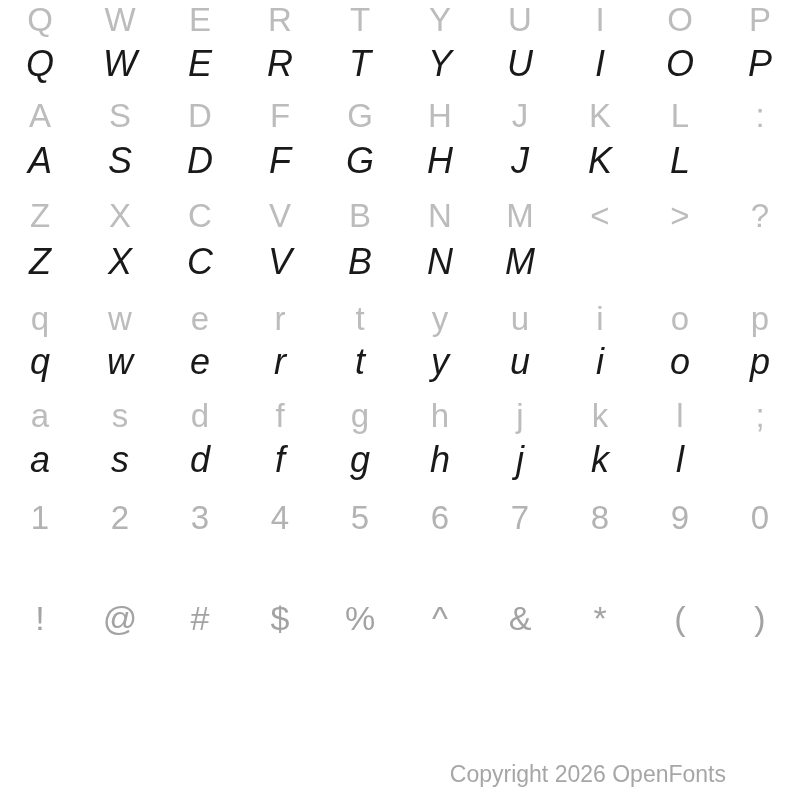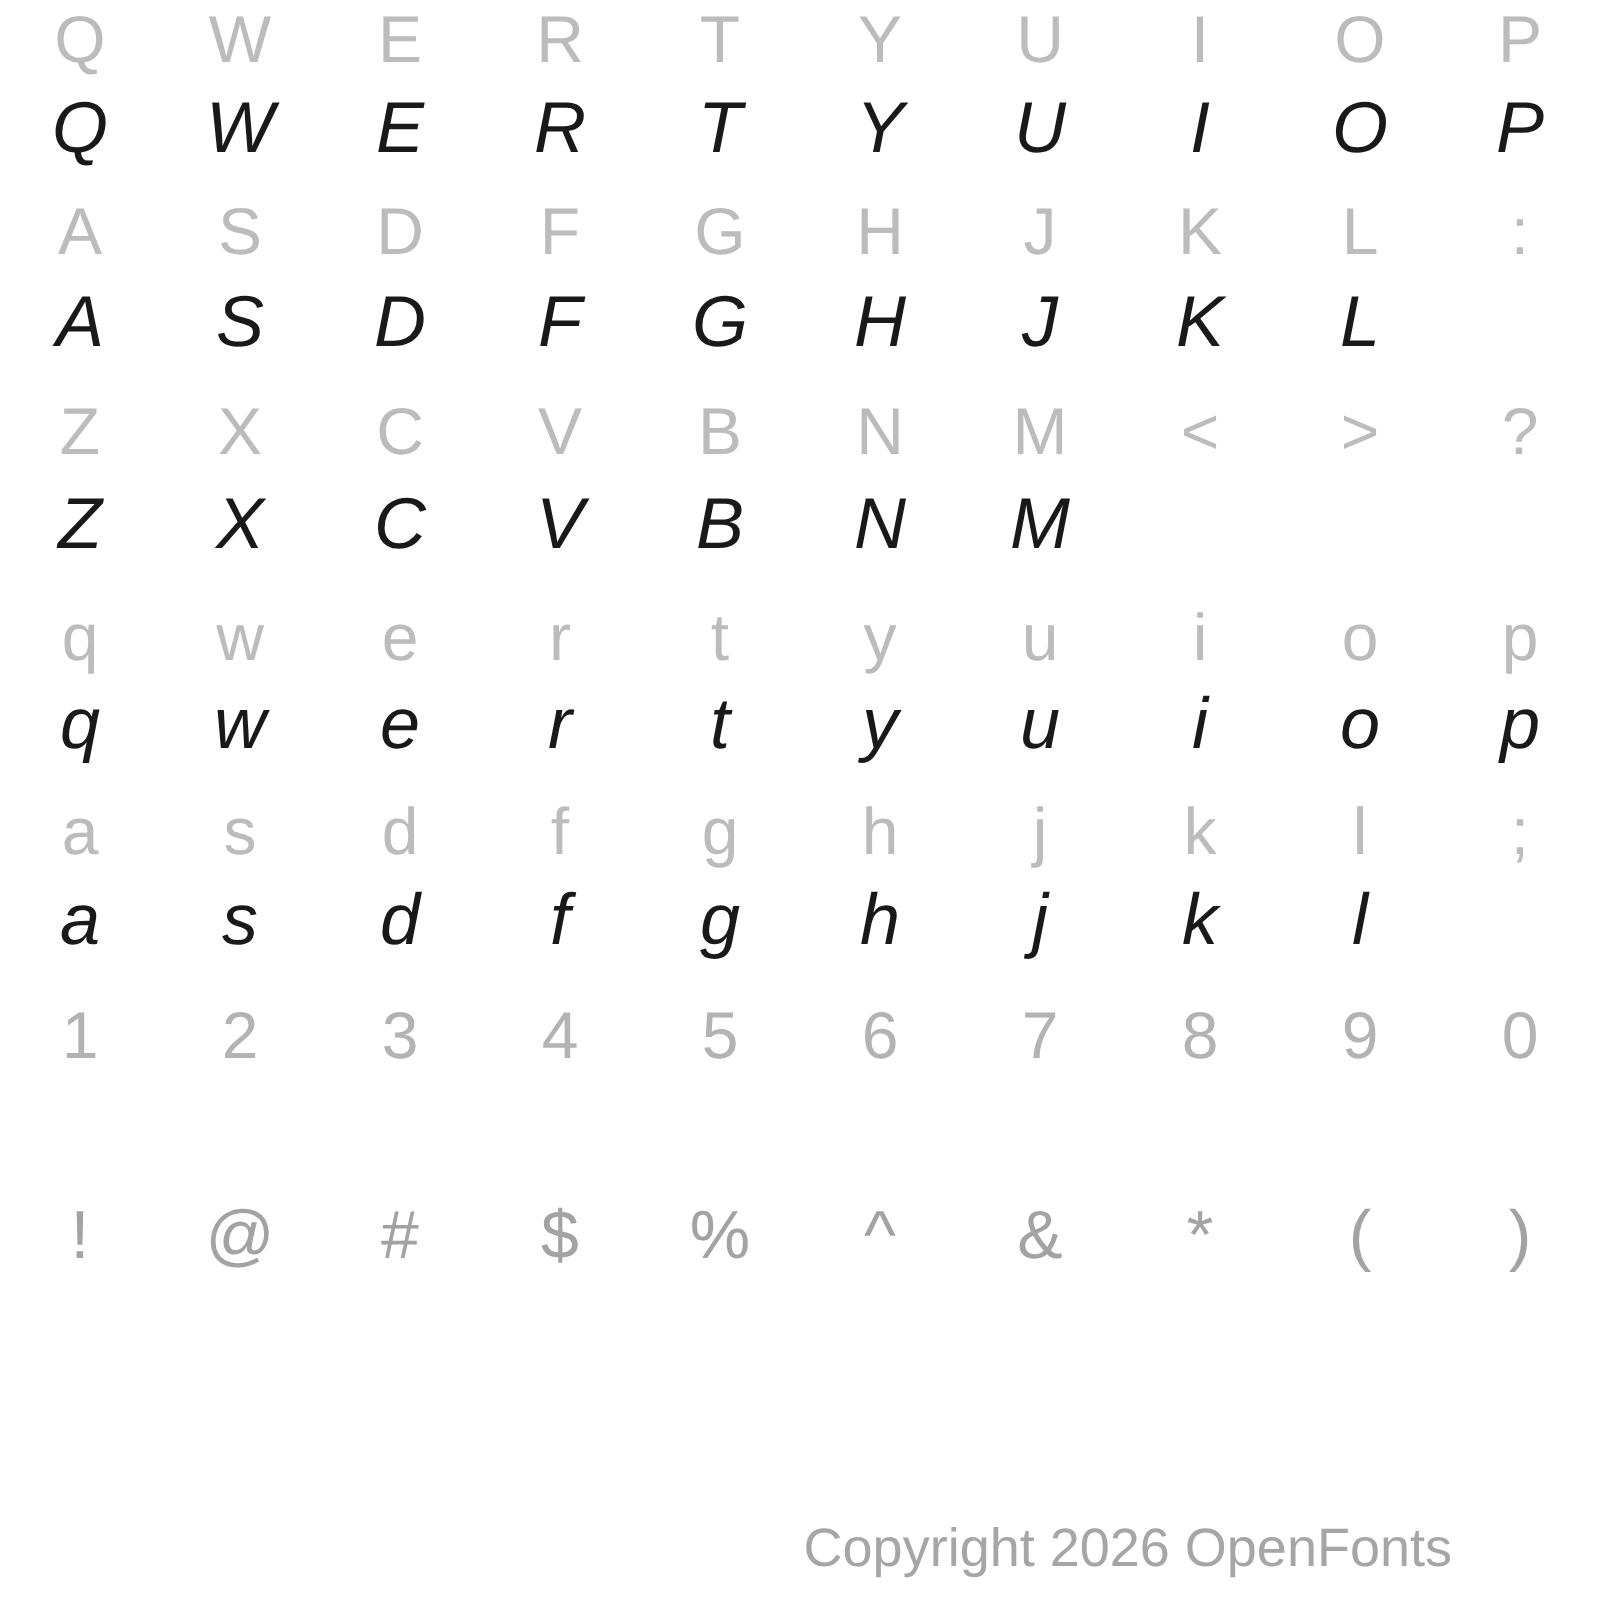--- a/index.html
+++ b/index.html
@@ -69,21 +69,21 @@
   .r8  { top: 396px; }
   .r9  { top: 440px; }
   .r10 { top: 498px; }
   .r11 { top: 598px; }
   .copyright {
     position: absolute;
     top: 754px;
     right: 74px;
     height: 40px;
     line-height: 40px;
-    font-size: 27px;
+    font-size: 23px;
     font-weight: 400;
     font-style: normal;
     color: var(--copyright_gray, #a6a6a6);
     white-space: pre;
   }
 </style>
 </head>
 <body>
 
 <div id="stage" style="background: rgb(255, 255, 255);">

